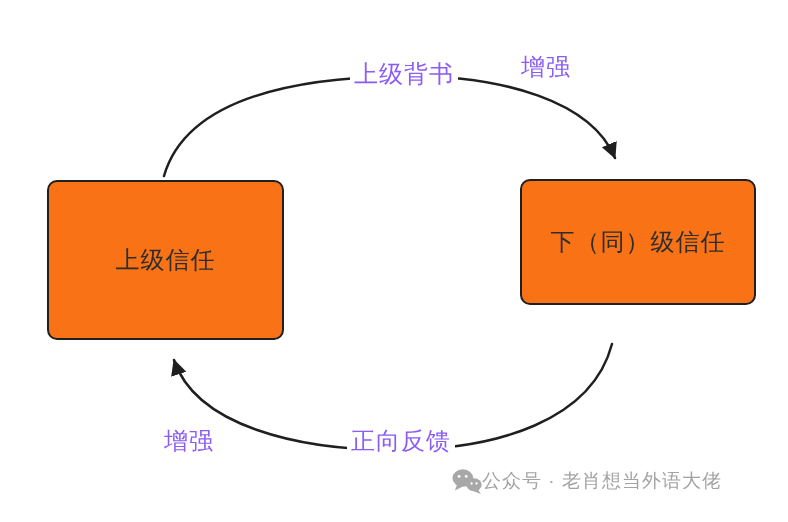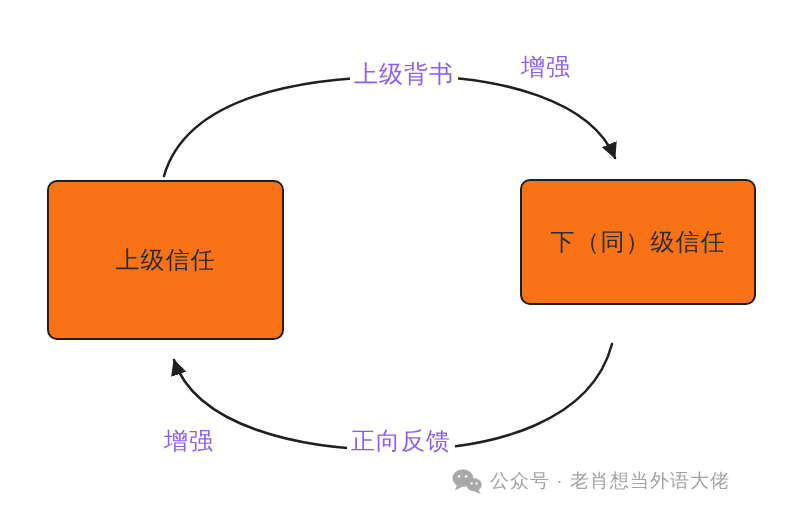--- a/index.html
+++ b/index.html
@@ -54,21 +54,20 @@
   .label-top-main     { left: 350px; top: 56px; }
   .label-top-effect   { left: 517px; top: 49px; }
   .label-bottom-main  { left: 319px; top: 423px; margin-left: 28px; }
   .label-bottom-effect{ left: 160px; top: 423px; }
   .watermark {
     position: absolute;
     left: 452px;
     top: 468px;
     display: flex;
     align-items: center;
-    gap: 8px;
     color: #a3a3a3;
     font-size: 19px;
     font-weight: 500;
     letter-spacing: 1px;
   }
   .watermark svg { display: block; }
 </style>
 </head>
 <body>
 

